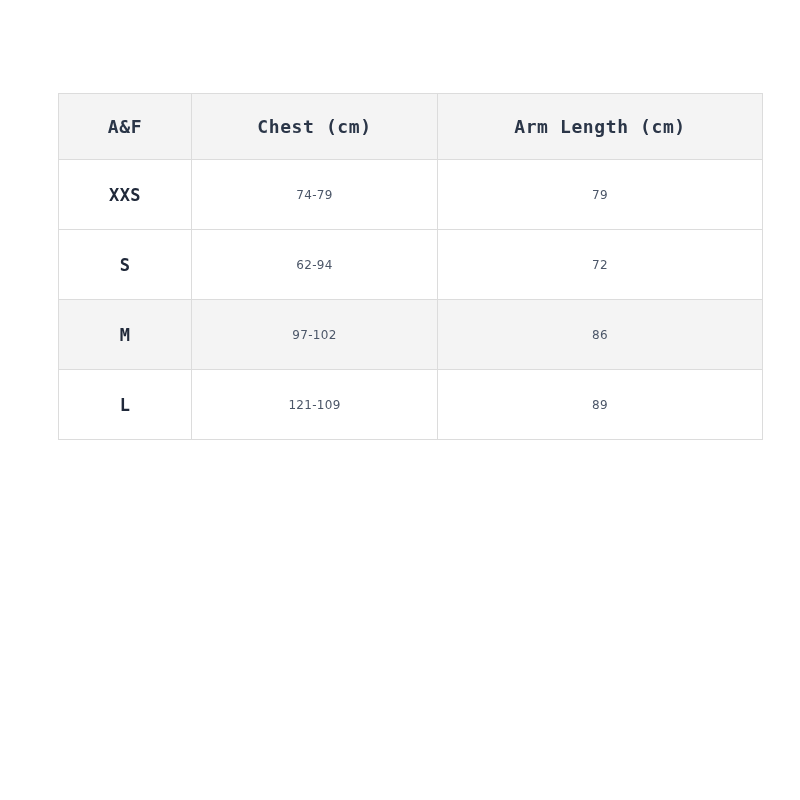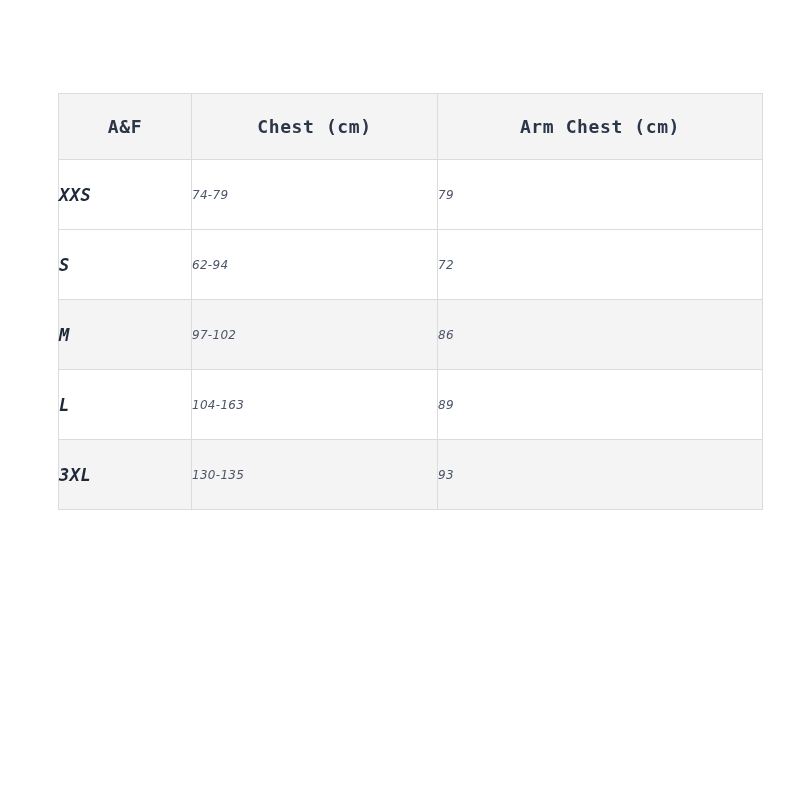--- a/index.html
+++ b/index.html
@@ -59,24 +59,23 @@
     font-family: "DejaVu Sans Mono", "Liberation Mono", monospace;
     padding: 0;
   }
   thead tr.header-row th:last-child { border-right: none; }
 
   
   tbody tr.data-row td {
     height: 69px;
     border-right: 1px solid #dcdcdc;
     border-bottom: 1px solid #dcdcdc;
-    text-align: left;
+    text-align: center;
     vertical-align: middle;
     padding: 0;
-    font-style: italic;
   }
   tbody tr.data-row td:last-child { border-right: none; }
   tbody tr.data-row:last-child td { border-bottom: none; }
 
   tbody tr.data-row.row-odd  td { background: #ffffff; }
   tbody tr.data-row.row-even td { background: #f4f4f4; }
 
   td.cell-size {
     color: #20293a;
     font-size: 17px;
@@ -103,21 +102,21 @@
       <colgroup>
         <col class="col-size">
         <col class="col-chest">
         <col class="col-arm">
       </colgroup>
 
       <thead>
         <tr class="header-row">
           <th>A&amp;F</th>
           <th>Chest (cm)</th>
-          <th>Arm Chest (cm)</th>
+          <th>Arm Length (cm)</th>
         </tr>
       </thead>
 
       <tbody>
 
         <tr class="data-row row-odd">
           <td class="cell-size">XXS</td>
           <td class="cell-measure">74-79</td>
           <td class="cell-measure">79</td>
         </tr>
@@ -130,29 +129,24 @@
         </tr>
 
         <tr class="data-row row-even">
           <td class="cell-size">M</td>
           <td class="cell-measure">97-102</td>
           <td class="cell-measure">86</td>
         </tr>
 
         <tr class="data-row row-odd">
           <td class="cell-size">L</td>
-          <td class="cell-measure">104-163</td>
+          <td class="cell-measure">121-109</td>
           <td class="cell-measure">89</td>
         </tr>
 
 
 
-        <tr class="data-row row-even">
-          <td class="cell-size">3XL</td>
-          <td class="cell-measure">130-135</td>
-          <td class="cell-measure">93</td>
-        </tr>
 
       </tbody>
     </table>
   </div>
 
 </div>
 
 </body></html>

